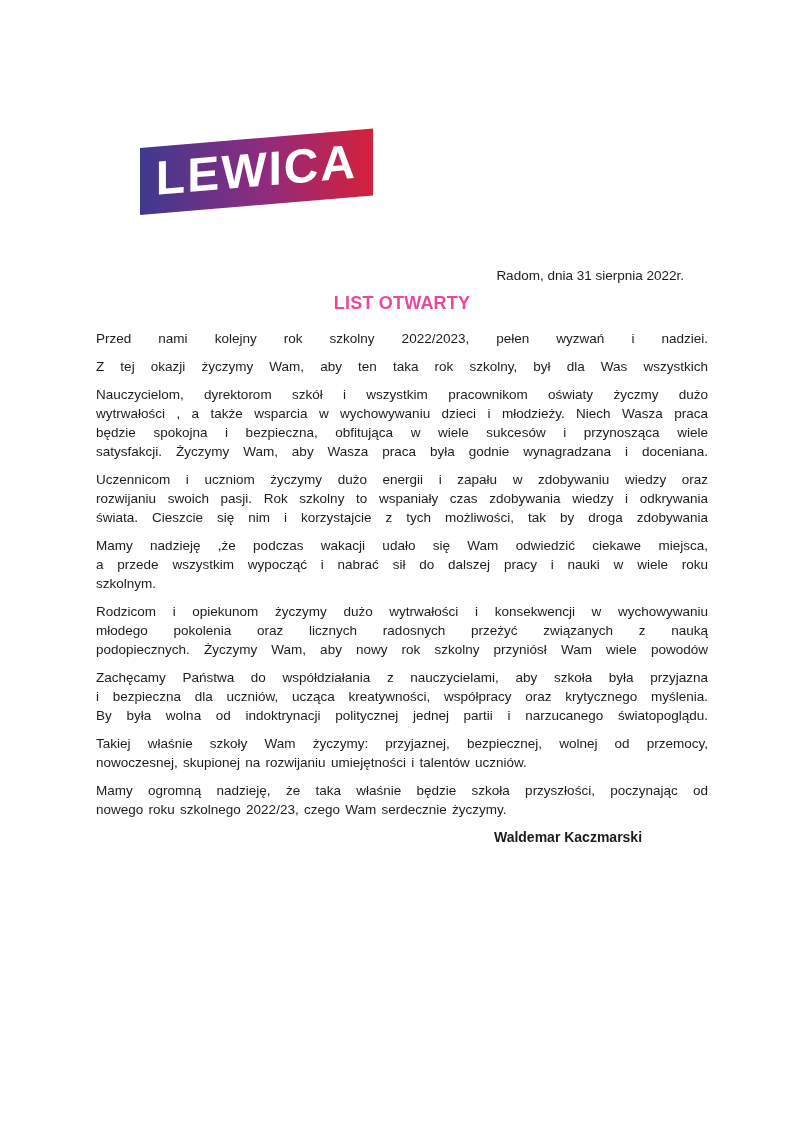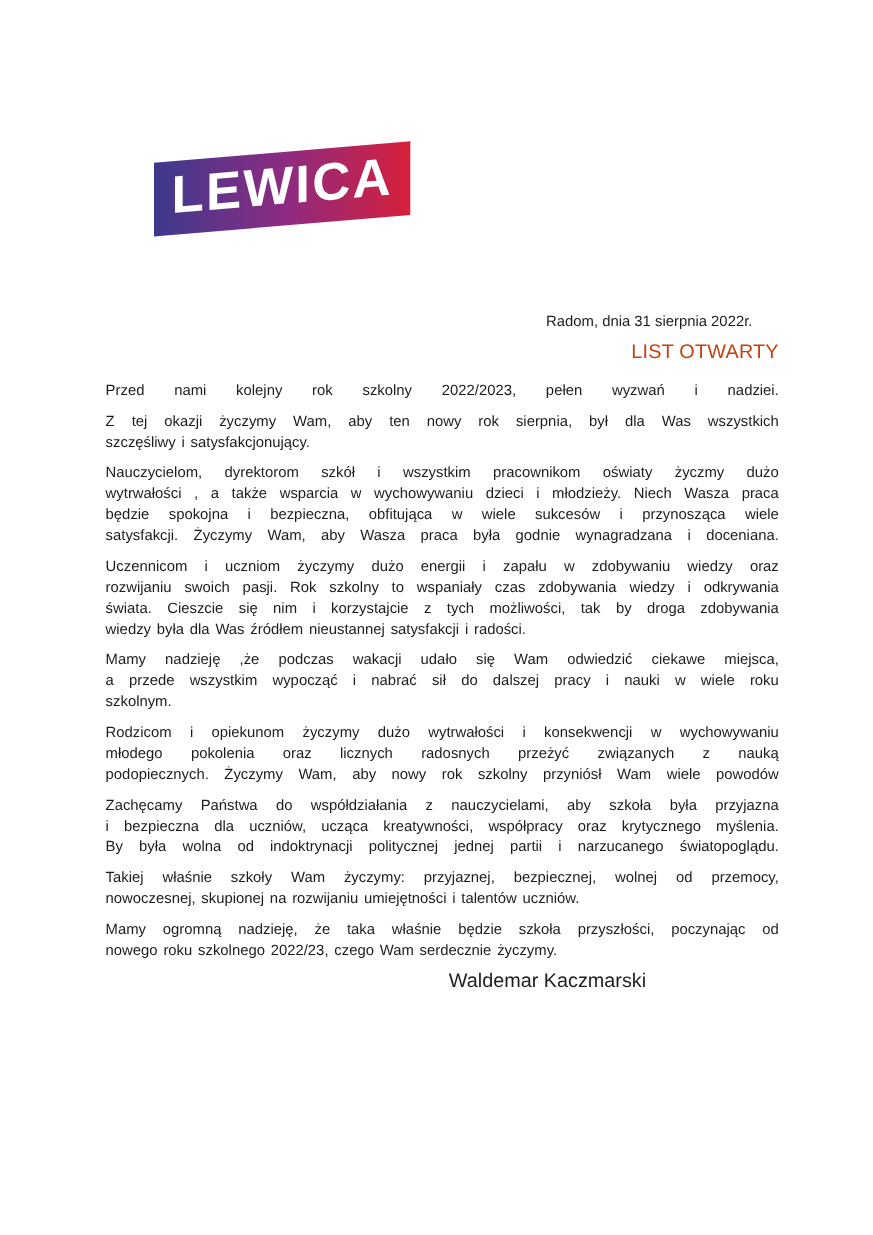--- a/index.html
+++ b/index.html
@@ -10,36 +10,36 @@
   }
   .logo {
     position:absolute; left:140px; top:148px; width:233px; height:67px;
     transform:skewY(-4.8deg); transform-origin:0 0;
     display:flex; align-items:center; justify-content:center;
   }
   .logo-text {
     color:#ffffff; font-weight:bold; font-size:48px; letter-spacing:2px;
     line-height:1; padding-bottom:4px;
   }
-  .content { position:absolute; left:96px; top:16px; width:612px; }
+  .content { position:absolute; left:96px; top:0; width:612px; }
   .date-line {
     margin-top:266px; text-align:right; padding-right:24px;
     font-size:13.5px; line-height:19px;
   }
   .title {
-    margin:8px 0 0 0; text-align:right; font-size:18px; font-weight:normal;
-    letter-spacing:0.2px; line-height:20px; color:#c2410c;
+    margin:8px 0 0 0; text-align:center; font-size:18px; font-weight:bold;
+    letter-spacing:0.2px; line-height:20px; color:#ec4899;
   }
   .paragraphs { margin-top:16px; font-size:13.5px; line-height:19px; word-spacing:1.5px; }
   .para { margin:0 0 9px 0; }
   .p-just { white-space:pre-line; text-align:justify; text-align-last:justify; }
   .p-last { white-space:pre-line; text-align:left; }
   .signature {
-    margin-top:0; margin-left:312px; width:320px; 
-    font-size:18px; line-height:19px;
+    margin-top:0; margin-left:312px; width:320px; text-align:center;
+    font-size:14px; line-height:19px;font-weight:bold;
   }
   .sig-name { margin-bottom:14px; }
   .sig-role, .sig-place { font-style:italic; margin-bottom:14px; }
 </style>
 </head>
 <body>
 
 <div class="page">
 
   <div class="logo" style="background: linear-gradient(90deg, rgb(61, 58, 142) 0%, rgb(142, 43, 128) 52%, rgb(214, 32, 58) 100%);">
@@ -50,34 +50,32 @@
 
     <div class="date-line">Radom, dnia 31 sierpnia 2022r.</div>
 
     <h1 class="title">LIST OTWARTY</h1>
 
     <div class="paragraphs">
         <div class="para">
           <div class="p-just">Przed nami kolejny rok szkolny 2022/2023, pełen wyzwań i nadziei.</div>
         </div>
         <div class="para">
-          <div class="p-just">Z tej okazji życzymy Wam, aby ten nowy rok sierpnia, był dla Was wszystkich</div>
-          <div class="p-last">szczęśliwy i satysfakcjonujący.</div>
+          <div class="p-just">Z tej okazji życzymy Wam, aby ten taka rok szkolny, był dla Was wszystkich</div>
         </div>
         <div class="para">
           <div class="p-just">Nauczycielom, dyrektorom szkół i wszystkim pracownikom oświaty życzmy dużo
 wytrwałości , a także wsparcia w wychowywaniu dzieci i młodzieży. Niech Wasza praca
 będzie spokojna i bezpieczna, obfitująca w wiele sukcesów i przynosząca wiele
 satysfakcji. Życzymy Wam, aby Wasza praca była godnie wynagradzana i doceniana.</div>
         </div>
         <div class="para">
           <div class="p-just">Uczennicom i uczniom życzymy dużo energii i zapału w zdobywaniu wiedzy oraz
 rozwijaniu swoich pasji. Rok szkolny to wspaniały czas zdobywania wiedzy i odkrywania
 świata. Cieszcie się nim i korzystajcie z tych możliwości, tak by droga zdobywania</div>
-          <div class="p-last">wiedzy była dla Was źródłem nieustannej satysfakcji i radości.</div>
         </div>
         <div class="para">
           <div class="p-just">Mamy nadzieję ,że podczas wakacji udało się Wam odwiedzić ciekawe miejsca,
 a przede wszystkim wypocząć i nabrać sił do dalszej pracy i nauki w wiele roku</div>
           <div class="p-last">szkolnym.</div>
         </div>
         <div class="para">
           <div class="p-just">Rodzicom i opiekunom życzymy dużo wytrwałości i konsekwencji w wychowywaniu
 młodego pokolenia oraz licznych radosnych przeżyć związanych z nauką
 podopiecznych. Życzymy Wam, aby nowy rok szkolny przyniósł Wam wiele powodów</div>

